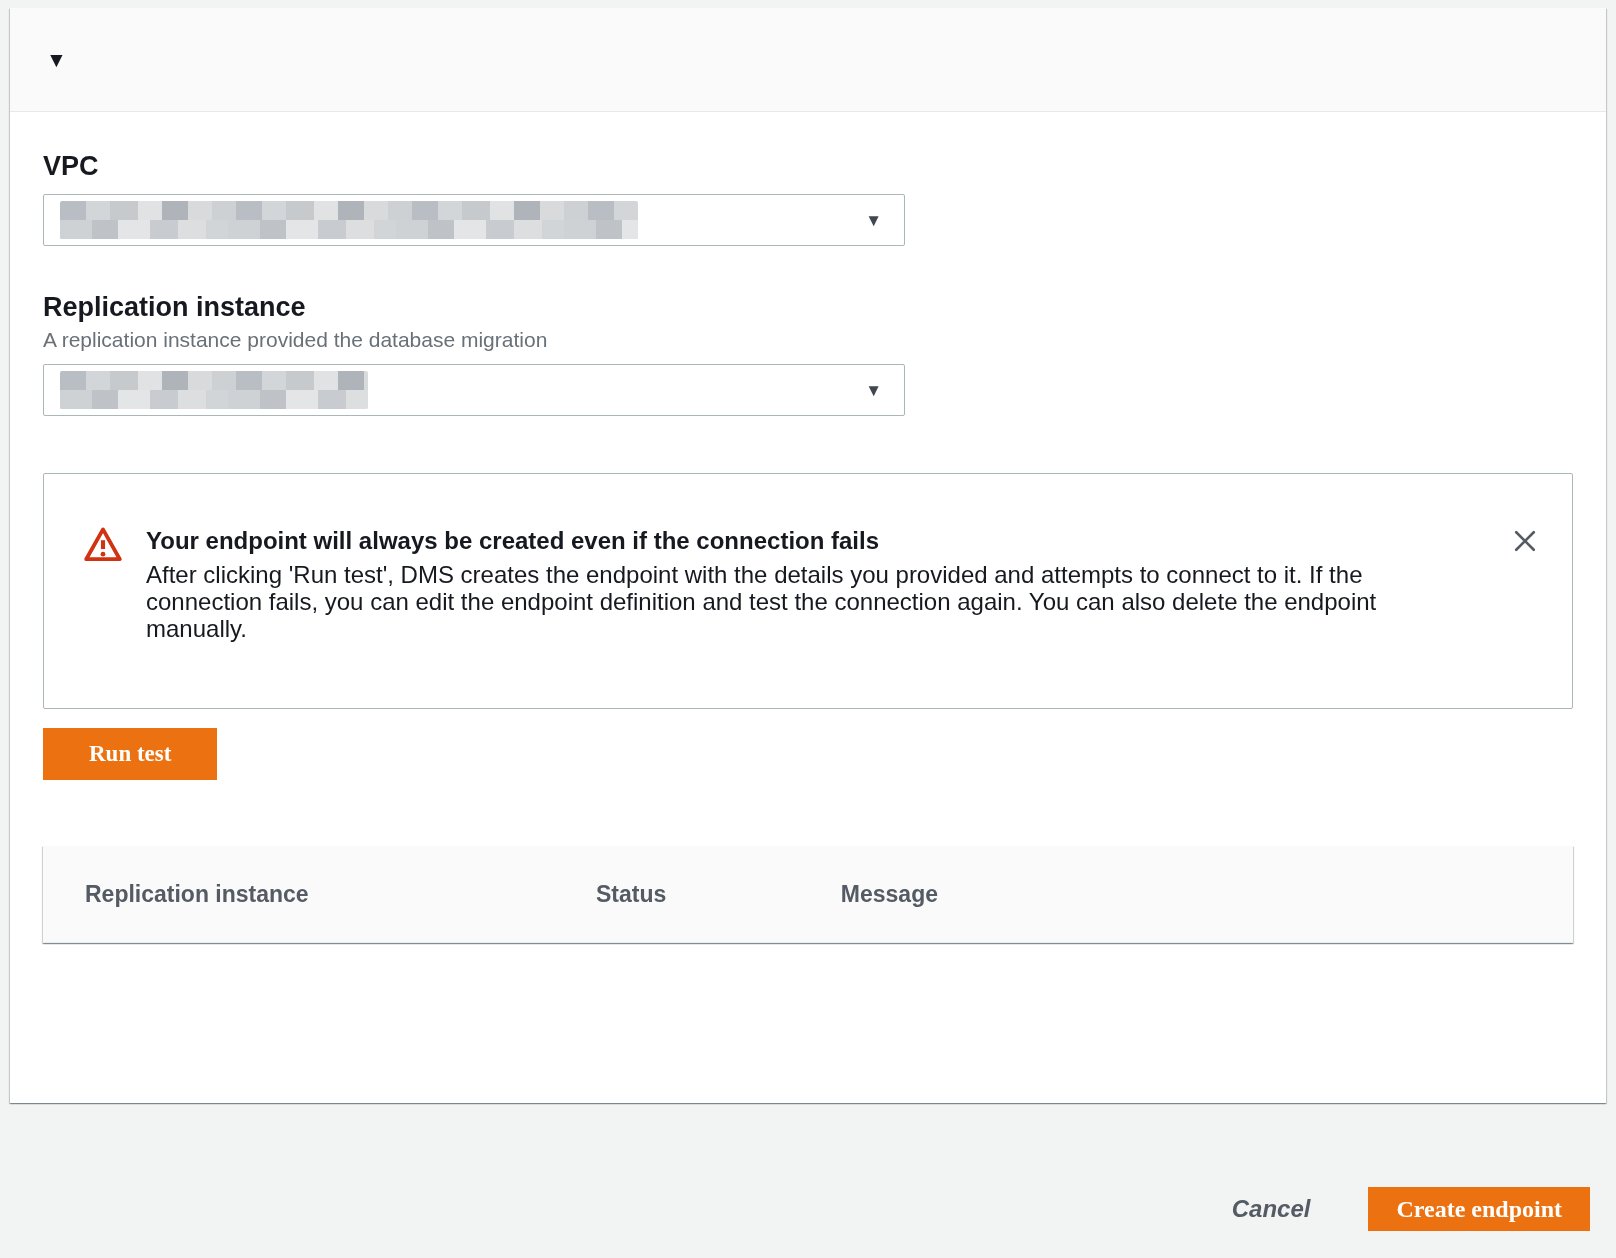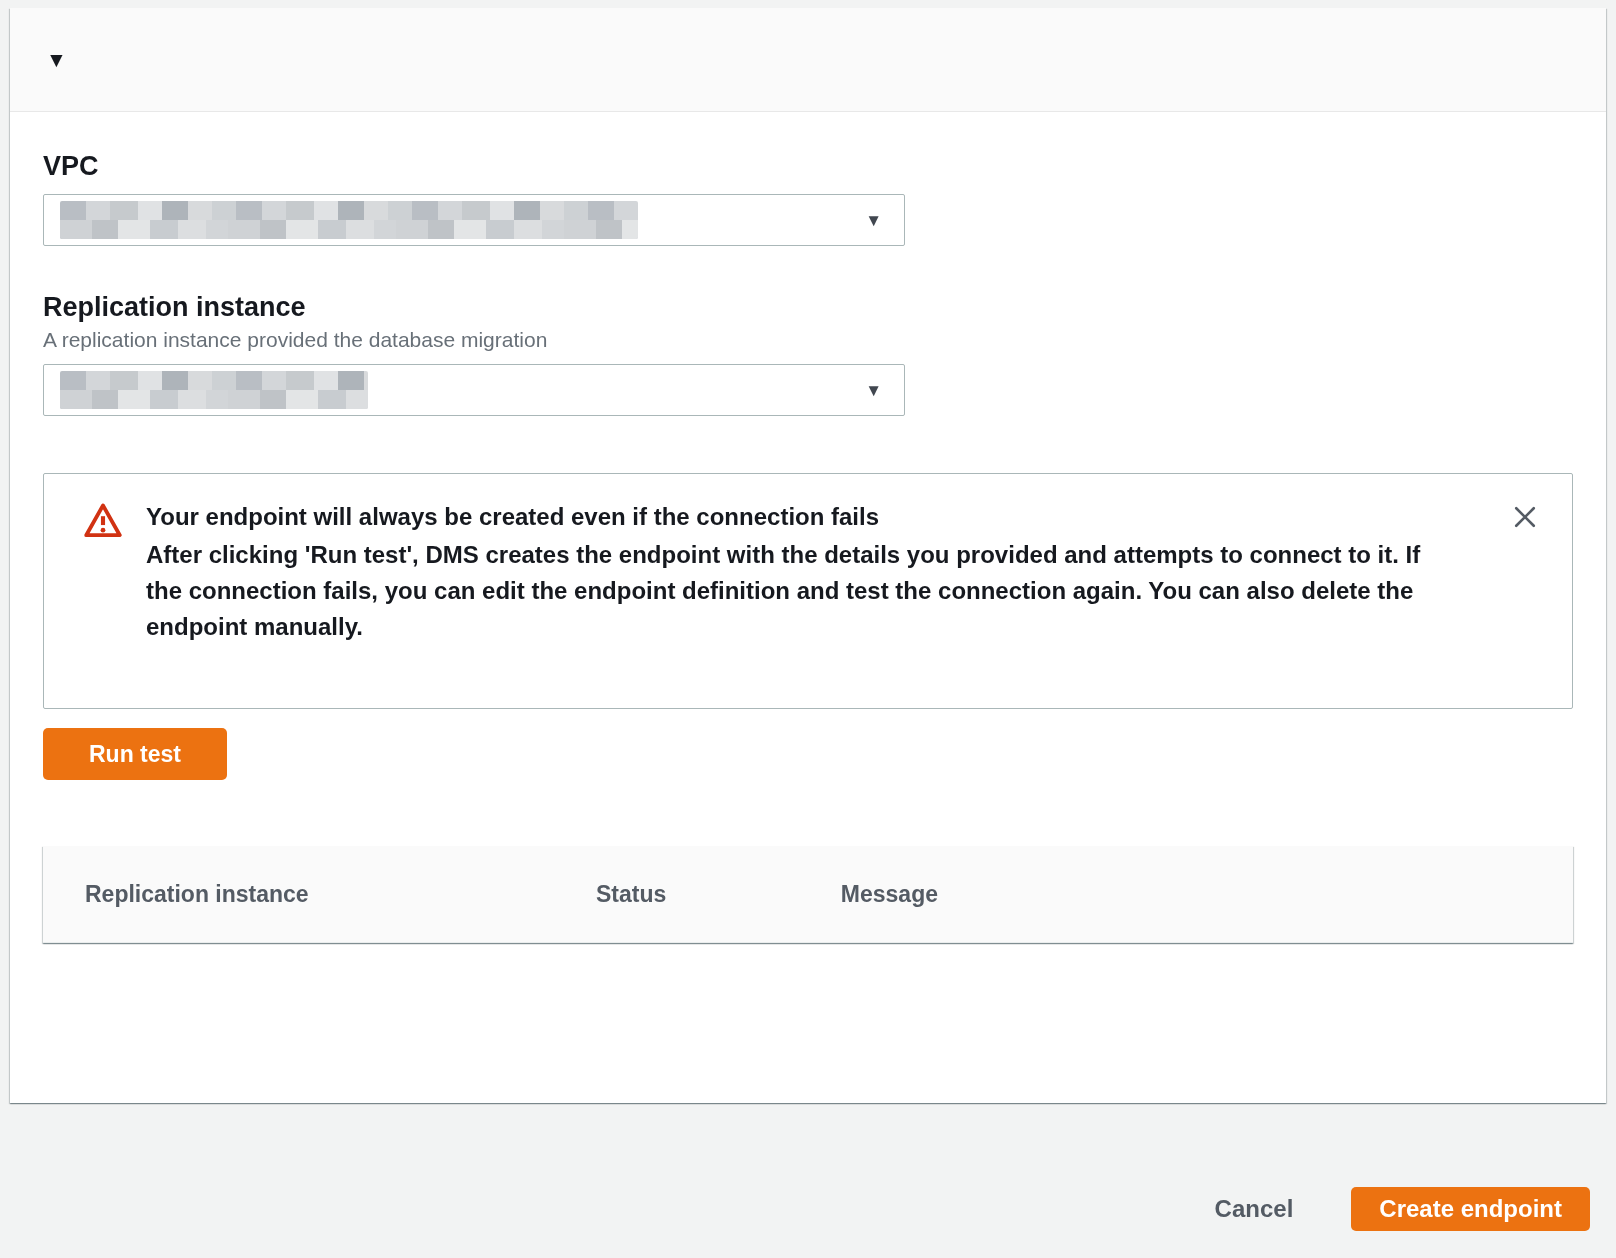--- a/index.html
+++ b/index.html
@@ -45,34 +45,34 @@
   }
   .redact-vpc { width:578px; }
   .redact-ri { width:308px; }
   .mt-lg { margin-top:46px; }
 
   
   .warning {
     margin-top:57px; width:100%; min-height:236px;
     border:1px solid #aab7b8; border-radius:2px; background:#fff;
     display:flex; align-items:flex-start; gap:24px;
-    padding:24px 30px 34px 40px;
+    padding:48px 30px 34px 40px;
   }
   .warning-icon { margin-top:4px; flex:0 0 auto; }
   .warning-title { font-size:24px; font-weight:700; color:#16191f; line-height:37px; }
-  .warning-body { font-size:24px; color:#16191f; line-height:36px; margin-top:2px; max-width:1310px;font-weight:bold; }
+  .warning-body { font-size:24px; color:#16191f; line-height:27px; margin-top:2px; max-width:1310px; }
   .warning-close {
     margin-left:auto; background:none; border:none; cursor:pointer;
     padding:2px; margin-top:2px; flex:0 0 auto;
   }
 
   
   .btn-primary {
-    background:var(--accent,#ec7211); color:#fff; border:none; border-radius:5px;
-    font-family:Liberation Sans, sans-serif; font-weight:700; cursor:pointer;text-align:center;
+    background:var(--accent,#ec7211); color:#fff; border:none; border-radius:0;
+    font-family:Liberation Serif, serif; font-weight:700; cursor:pointer;text-align:center;
   }
   .run-test { margin-top:19px; height:52px; padding:0 46px; font-size:23px; }
 
   
   .table {
     margin-top:66px; background:#fff;
     box-shadow:0 1px 1px 0 rgba(0,28,36,.3), 1px 1px 1px 0 rgba(0,28,36,.15), -1px 1px 1px 0 rgba(0,28,36,.15);
   }
   .thead { display:flex; background:#fafafa; height:97px; align-items:center; border-bottom:1px solid #eaeded; }
   .th { position:relative; padding-left:42px; font-size:23px; font-weight:700; color:#545b64; }
@@ -81,21 +81,21 @@
   .tbody { height:112px; }
   .empty { text-align:center; padding-top:24px; font-size:23px; color:#687078; }
 
   
   .footer {
     position:absolute; top:1180px; right:26px; height:58px;
     display:flex; align-items:center; gap:58px;
   }
   .btn-link {
     background:none; border:none; font-family:"Liberation Sans", sans-serif;
-    font-size:24px; font-weight:700; color:#545b64; cursor:pointer;
+    font-size:24px; font-weight:700; color:#545b64; cursor:pointer;font-style:italic;
   }
   .create-endpoint { height:44px; padding:0 28px; font-size:24px; }
 </style>
 </head>
 <body>
 
 <div class="page">
 
   <section class="panel">
 

